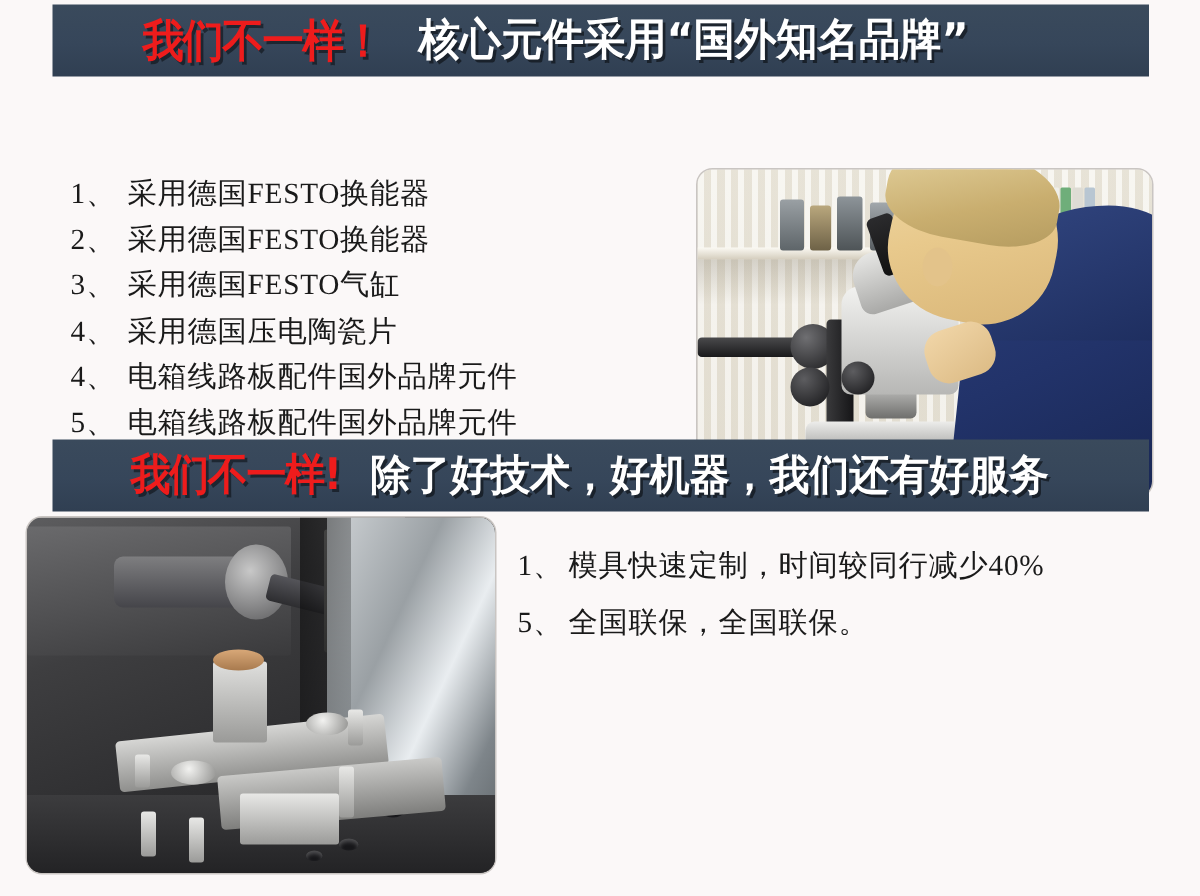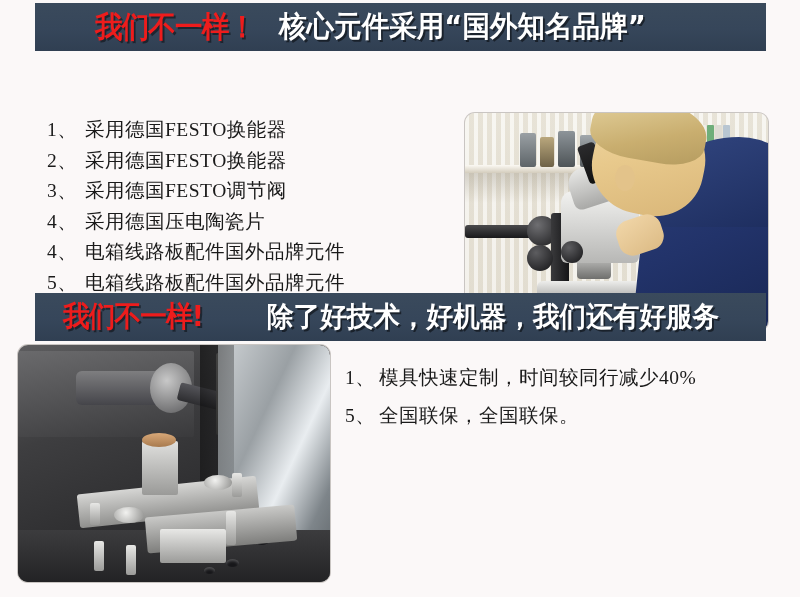--- a/index.html
+++ b/index.html
@@ -16,21 +16,21 @@
   .banner{
     position:absolute;
     left:35px;width:731px;height:48px;
     background:linear-gradient(180deg,#3a4a5c 0%,#36465a 55%,#303f52 100%);
     display:flex;align-items:center;
     box-sizing:border-box;
     padding-left:60px;
     overflow:hidden;
   }
   .banner-1{top:3px;}
-  .banner-2{top:293px;padding-left:28px;gap:44px;}
+  .banner-2{top:293px;padding-left:52px;}
 
   .ban-red{
     color:#ee1c1c;
     font-family:"DejaVu Sans",sans-serif;
     font-weight:bold;
     font-size:30px;
     letter-spacing:-1px;
     text-shadow:2px 2px 0 rgba(0,0,0,.45);
     white-space:nowrap;
     transform:scaleX(.92);
@@ -202,21 +202,21 @@
   <div class="sec-top">
 
     <div class="list list-top">
       <div class="row">
         <span class="num">1、</span><span>采用德国FESTO换能器</span>
       </div>
       <div class="row">
         <span class="num">2、</span><span>采用德国FESTO换能器</span>
       </div>
       <div class="row">
-        <span class="num">3、</span><span>采用德国FESTO调节阀</span>
+        <span class="num">3、</span><span>采用德国FESTO气缸</span>
       </div>
       <div class="row">
         <span class="num">4、</span><span>采用德国压电陶瓷片</span>
       </div>
       <div class="row">
         <span class="num">4、</span><span>电箱线路板配件国外品牌元件</span>
       </div>
       <div class="row">
         <span class="num">5、</span><span>电箱线路板配件国外品牌元件</span>
       </div>

